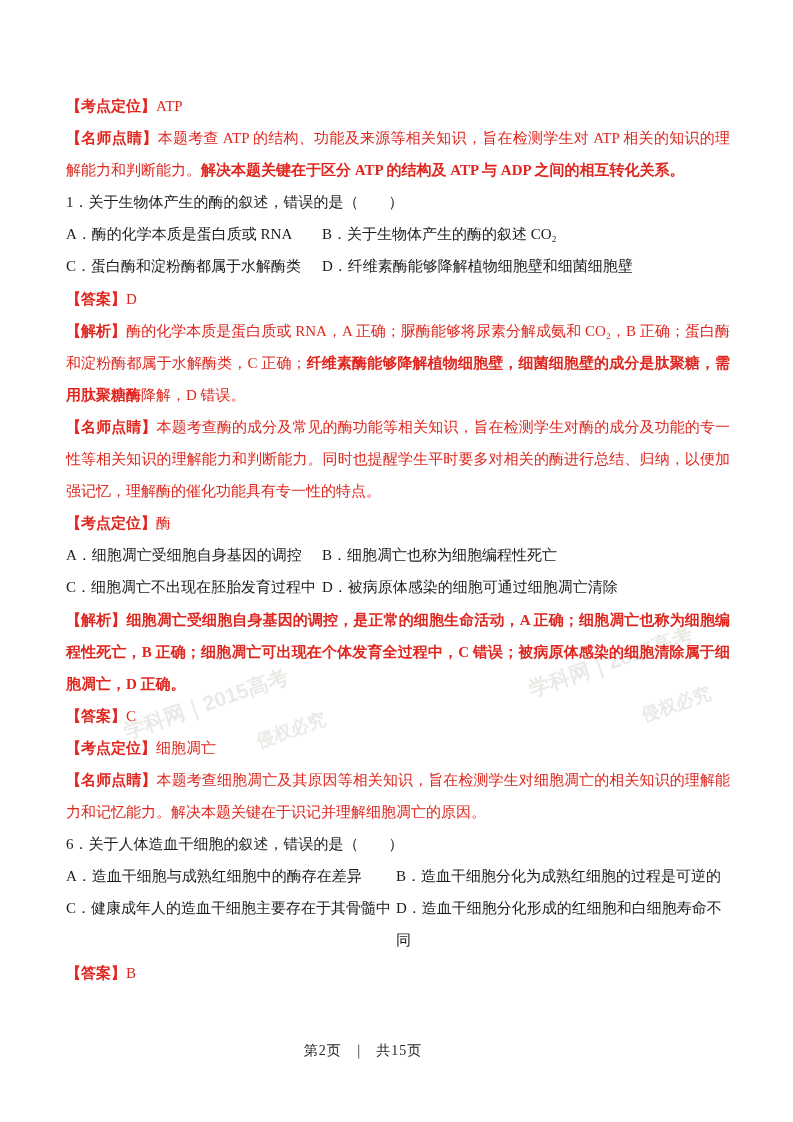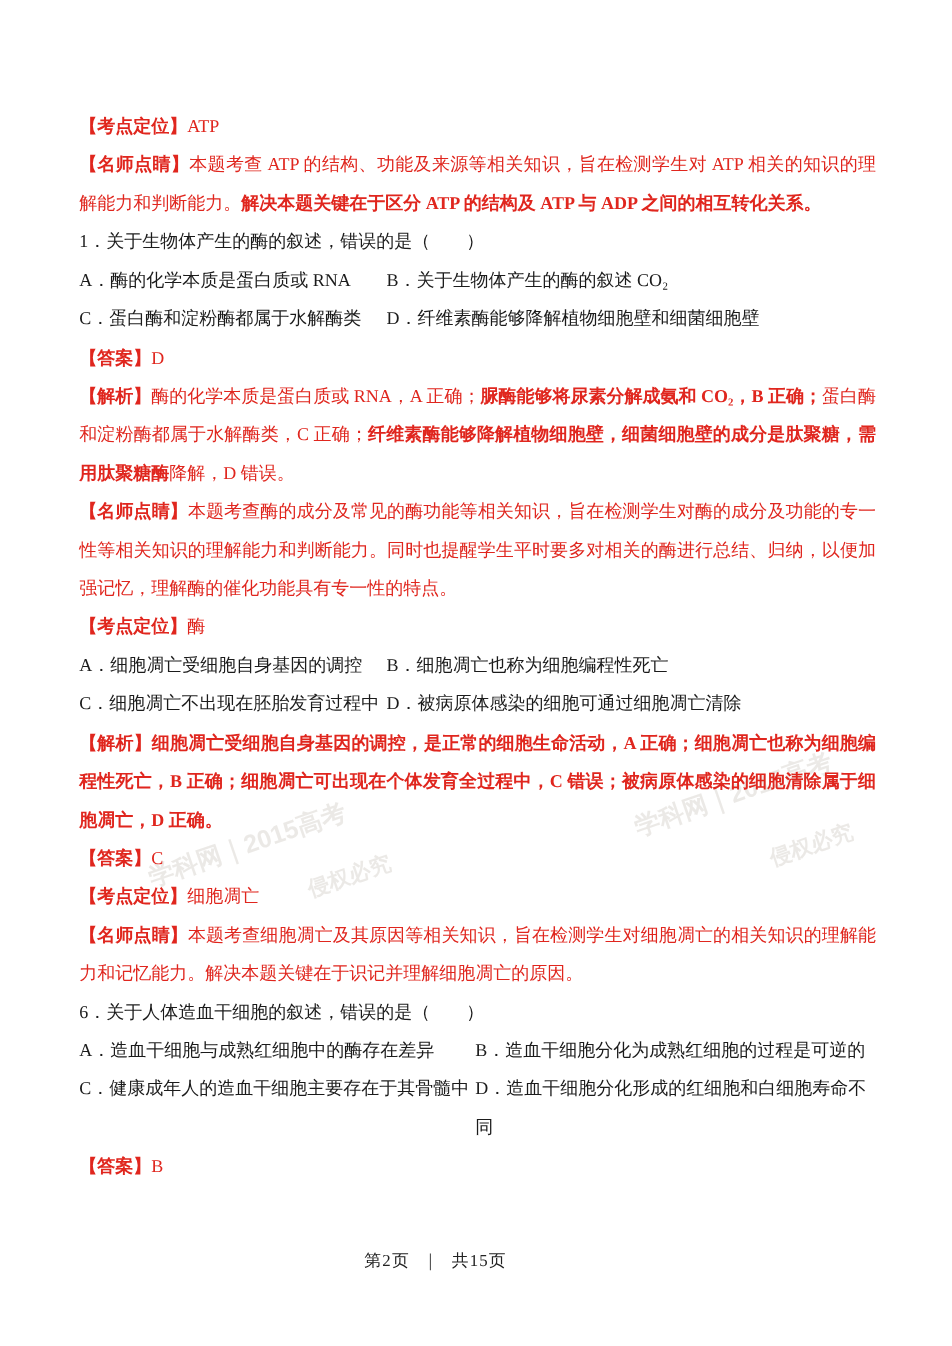--- a/index.html
+++ b/index.html
@@ -76,21 +76,21 @@
     <p class="p black">1．关于生物体产生的酶的叙述，错误的是（　　）</p>
     <p class="p black opts opts-narrow">
       <span class="cell1">A．酶的化学本质是蛋白质或 RNA</span>
       <span>B．关于生物体产生的酶的叙述 CO₂</span>
     </p>
     <p class="p black opts opts-narrow">
       <span class="cell1">C．蛋白酶和淀粉酶都属于水解酶类</span>
       <span>D．纤维素酶能够降解植物细胞壁和细菌细胞壁</span>
     </p>
     <p class="p red"><span style="font-weight: bold;">【答案】</span><span>D</span></p>
-    <p class="p red"><span style="font-weight: bold;">【解析】</span><span>酶的化学本质是蛋白质或 RNA，A 正确；</span><span style="font-weight: bold;">脲酶能够将尿素分解成氨和 CO₂，B 正确；</span><span>蛋白酶和淀粉酶都属于水解酶类，C 正确；</span><span style="font-weight: bold;">纤维素酶能够降解植物细胞壁，细菌细胞壁的成分是肽聚糖，需用肽聚糖酶</span><span>降解，D 错误。</span></p>
+    <p class="p red"><span style="font-weight: bold;">【解析】</span><span>酶的化学本质是蛋白质或 RNA，A 正确；</span><span style="font-weight: normal;">脲酶能够将尿素分解成氨和 CO₂，B 正确；</span><span>蛋白酶和淀粉酶都属于水解酶类，C 正确；</span><span style="font-weight: bold;">纤维素酶能够降解植物细胞壁，细菌细胞壁的成分是肽聚糖，需用肽聚糖酶</span><span>降解，D 错误。</span></p>
     <p class="p red"><span style="font-weight: bold;">【名师点睛】</span><span>本题考查酶的成分及常见的酶功能等相关知识，旨在检测学生对酶的成分及功能的专一性等相关知识的理解能力和判断能力。同时也提醒学生平时要多对相关的酶进行总结、归纳，以便加强记忆，理解酶的催化功能具有专一性的特点。</span></p>
     <p class="p red"><span style="font-weight: bold;">【考点定位】</span><span>酶</span></p>
 
     <p class="p black opts opts-narrow">
       <span class="cell1">A．细胞凋亡受细胞自身基因的调控</span>
       <span>B．细胞凋亡也称为细胞编程性死亡</span>
     </p>
     <p class="p black opts opts-narrow">
       <span class="cell1">C．细胞凋亡不出现在胚胎发育过程中</span>
       <span>D．被病原体感染的细胞可通过细胞凋亡清除</span>

